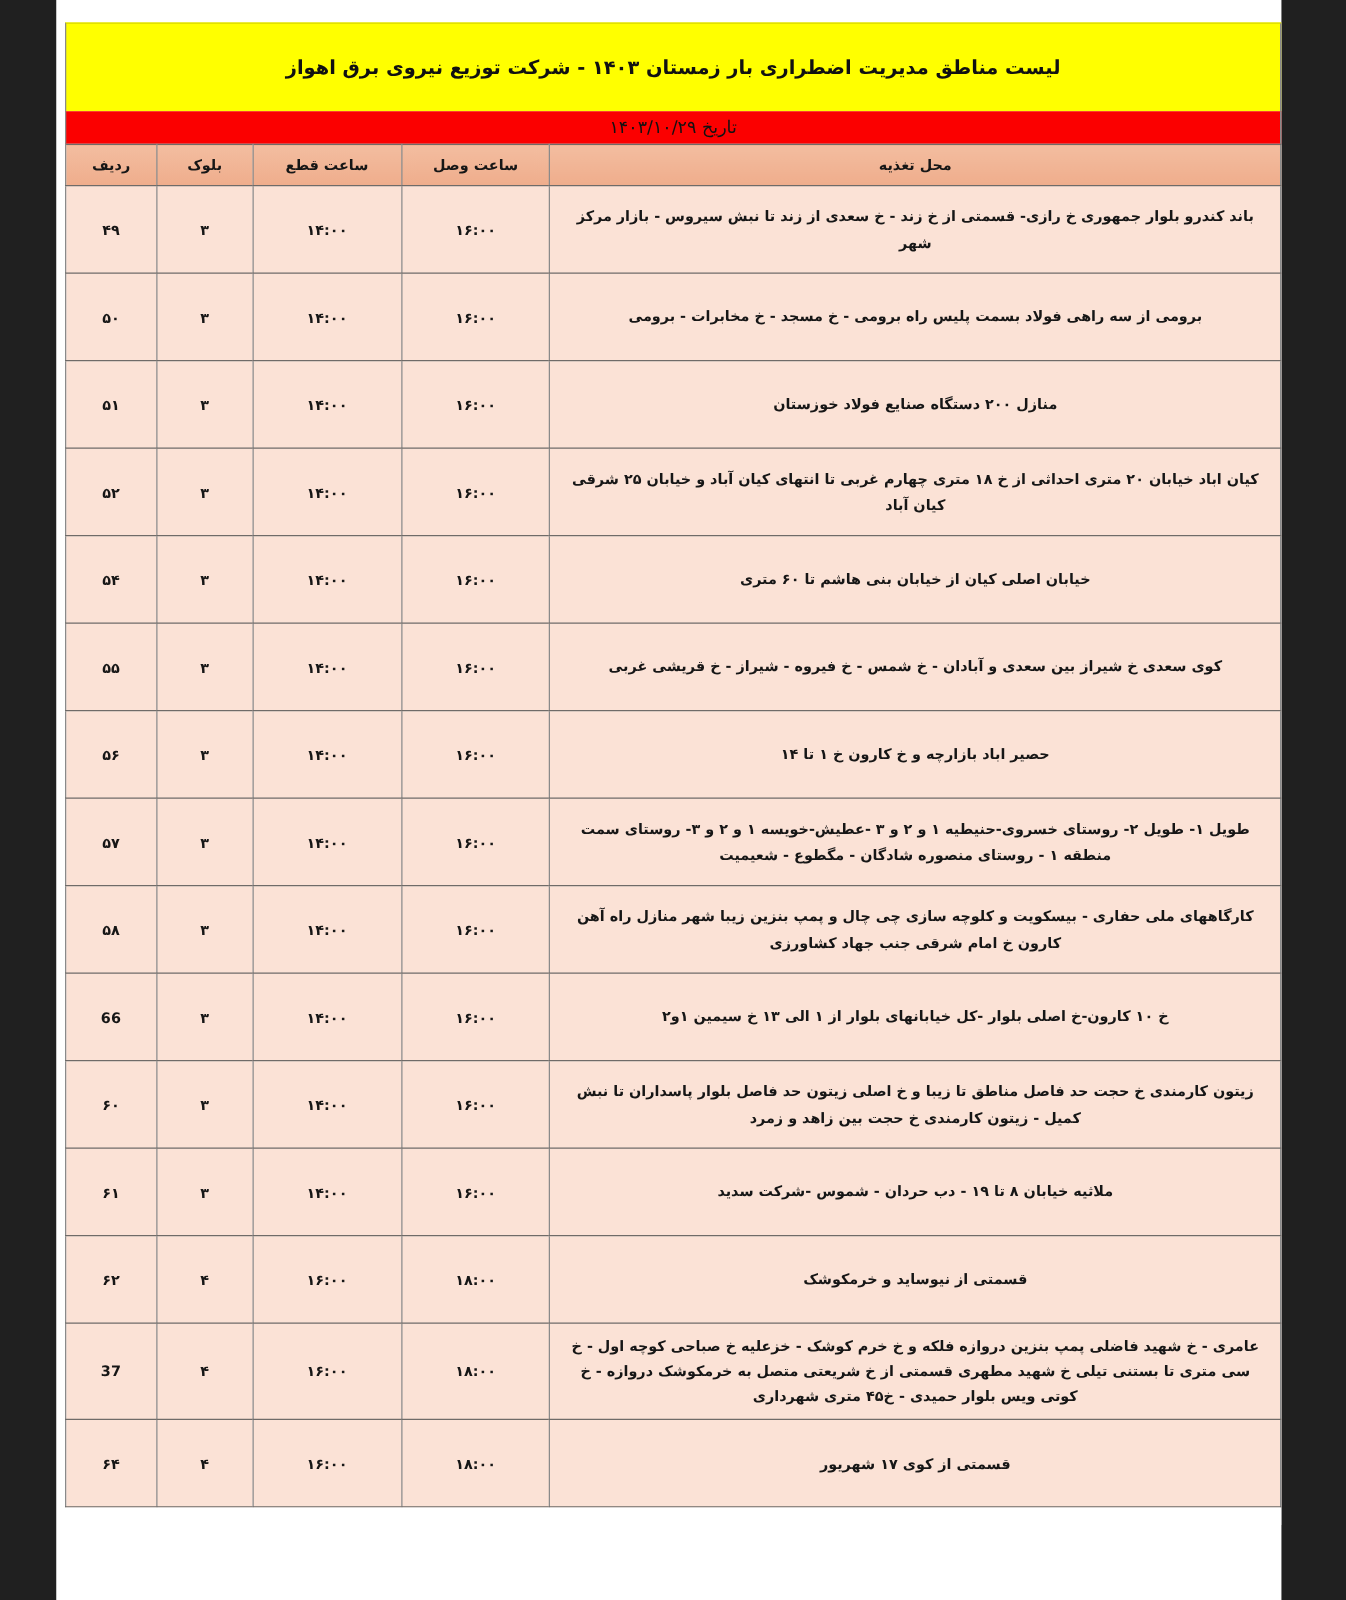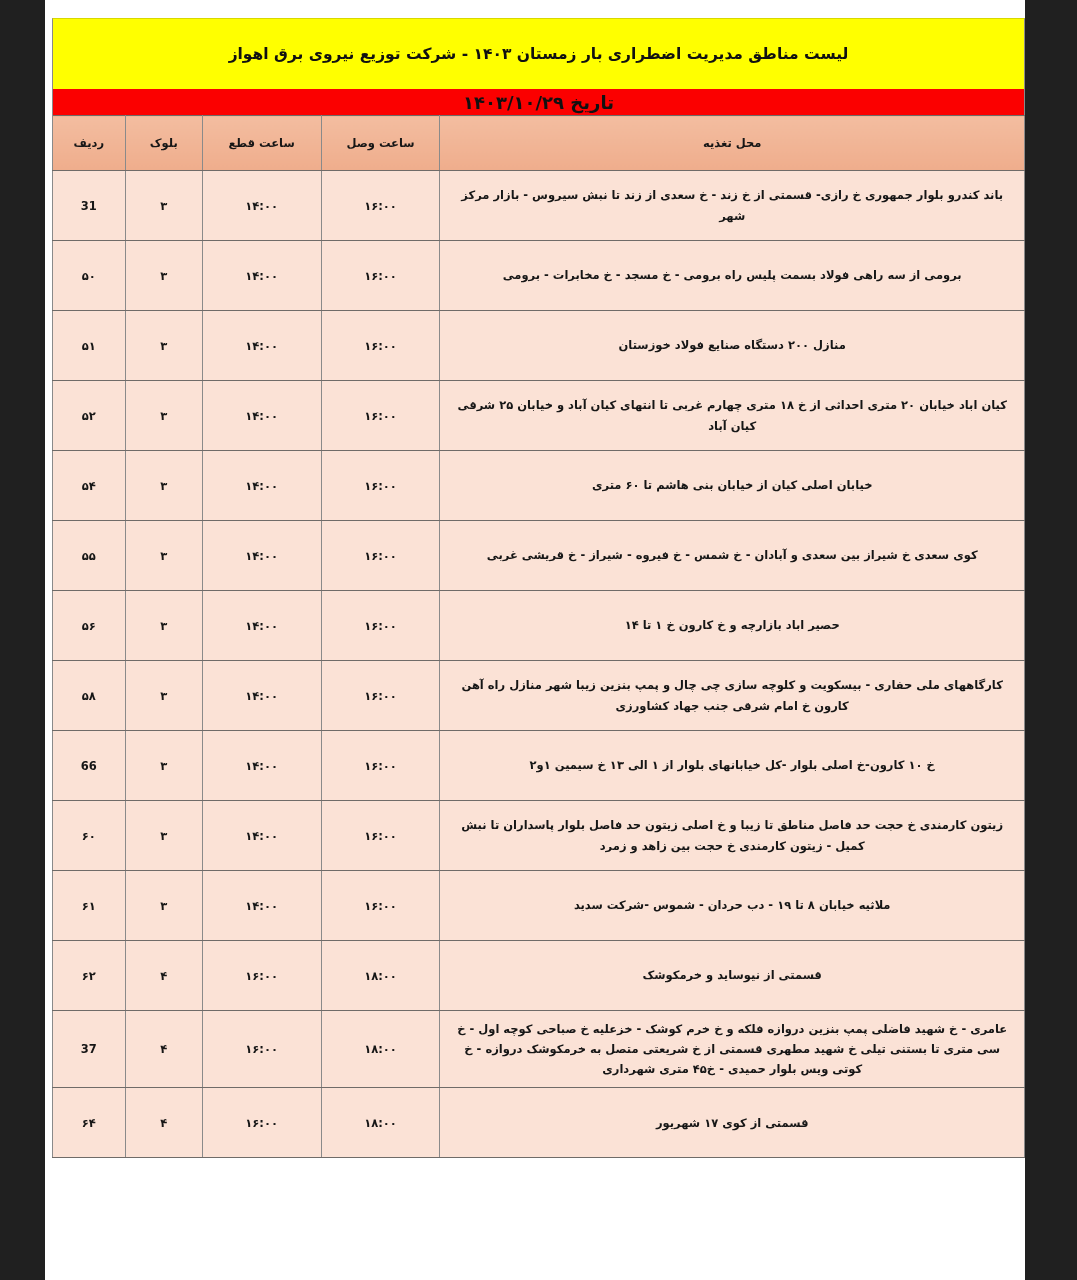--- a/index.html
+++ b/index.html
@@ -62,22 +62,22 @@
   .date-banner {
     background: #fb0000;
     height: 26px;
     display: flex;
     align-items: center;
     justify-content: center;
     border-right: 1px solid #8a8a8a;
     border-left: 1px solid #8a8a8a;
   }
   .date-banner .date-text {
-    font-size: 18px;
-    font-weight: bold;
+    font-size: 14px;
+    font-weight: normal;
     color: #111111;
   }
 
   table.outage {
     width: 100%;
     border-collapse: collapse;
     table-layout: fixed;
     direction: rtl;
   }
   table.outage th, table.outage td {
@@ -87,21 +87,21 @@
     text-align: center;
     vertical-align: middle;
     color: #161616;
   }
   thead th {
     background: #f2b696;
     background: linear-gradient(180deg, #f3bda0 0%, #efad8c 100%);
     font-size: 11.5px;
     font-weight: bold;
     height: 28px;
-    padding: 13px 3px;
+    padding: 2px 3px;
   }
   tbody td {
     background: #fbe2d6;
     font-size: 11.5px;
     font-weight: bold;
     padding: 6px 5px;
   }
   tbody tr { height: 70px; }
   tbody td.loc {
     line-height: 1.75;
@@ -157,21 +157,21 @@
           <th>بلوک</th>
           <th>ردیف</th>
         </tr>
       </thead>
       <tbody id="table-body">
           <tr>
             <td class="loc">باند کندرو بلوار جمهوری خ رازی- قسمتی از خ زند - خ سعدی از زند تا نبش سیروس - بازار مرکز شهر</td>
             <td class="time">۱۶:۰۰</td>
             <td class="time">۱۴:۰۰</td>
             <td class="block">۳</td>
-            <td class="idx">31</td>
+            <td class="idx">۴۹</td>
           </tr>
           <tr>
             <td class="loc">برومی از سه راهی فولاد بسمت پلیس راه برومی - خ مسجد - خ مخابرات - برومی</td>
             <td class="time">۱۶:۰۰</td>
             <td class="time">۱۴:۰۰</td>
             <td class="block">۳</td>
             <td class="idx">۵۰</td>
           </tr>
           <tr>
             <td class="loc">منازل ۲۰۰ دستگاه صنایع فولاد خوزستان</td>
@@ -200,20 +200,27 @@
             <td class="time">۱۴:۰۰</td>
             <td class="block">۳</td>
             <td class="idx">۵۵</td>
           </tr>
           <tr>
             <td class="loc">حصیر اباد بازارچه و خ کارون خ ۱ تا ۱۴</td>
             <td class="time">۱۶:۰۰</td>
             <td class="time">۱۴:۰۰</td>
             <td class="block">۳</td>
             <td class="idx">۵۶</td>
+          </tr>
+          <tr>
+            <td class="loc">طویل ۱- طویل ۲- روستای خسروی-حنیطیه ۱ و ۲ و ۳ -عطیش-خویسه ۱ و ۲ و ۳- روستای سمت منطقه ۱ - روستای منصوره شادگان - مگطوع - شعیمیت</td>
+            <td class="time">۱۶:۰۰</td>
+            <td class="time">۱۴:۰۰</td>
+            <td class="block">۳</td>
+            <td class="idx">۵۷</td>
           </tr>
           <tr>
             <td class="loc">کارگاههای ملی حفاری - بیسکویت و کلوچه سازی چی چال و پمپ بنزین زیبا شهر منازل راه آهن کارون خ امام شرقی جنب جهاد کشاورزی</td>
             <td class="time">۱۶:۰۰</td>
             <td class="time">۱۴:۰۰</td>
             <td class="block">۳</td>
             <td class="idx">۵۸</td>
           </tr>
           <tr>
             <td class="loc">خ ۱۰ کارون-خ اصلی بلوار -کل خیابانهای بلوار از ۱ الی ۱۳ خ سیمین ۱و۲</td>

